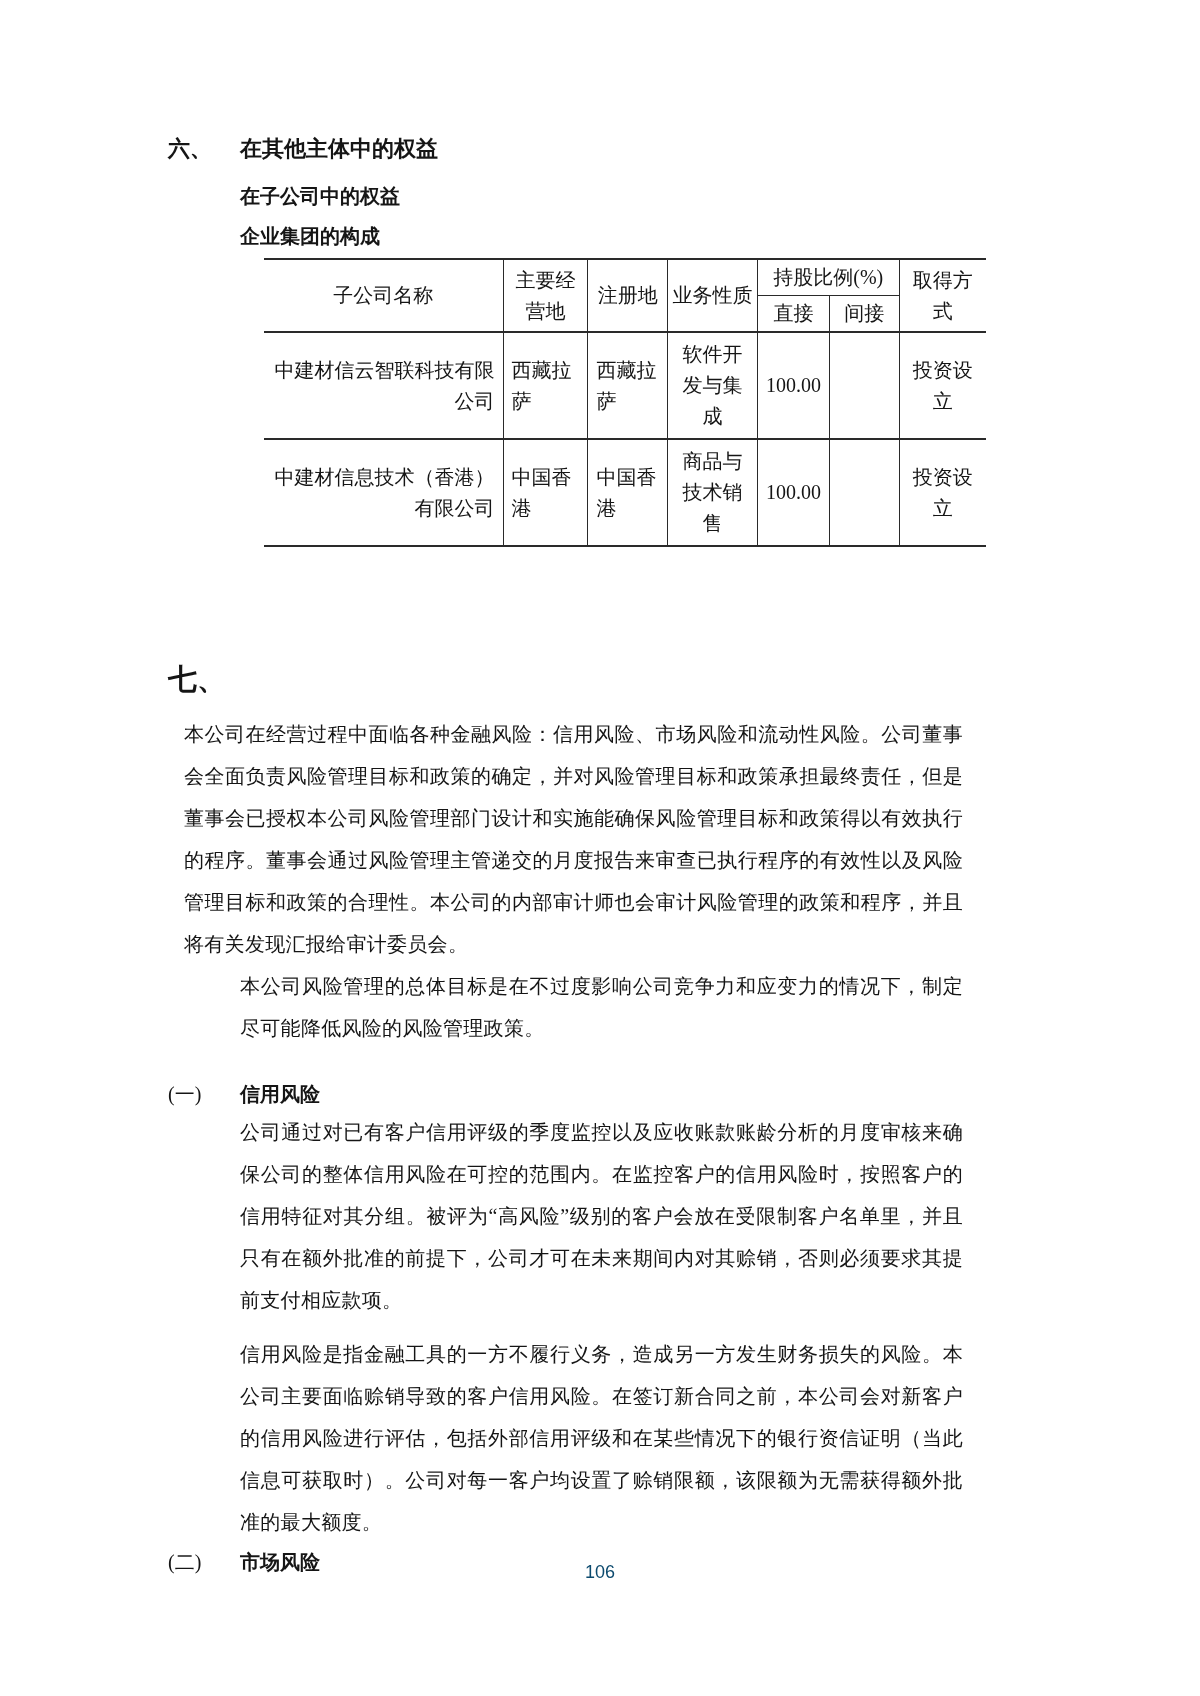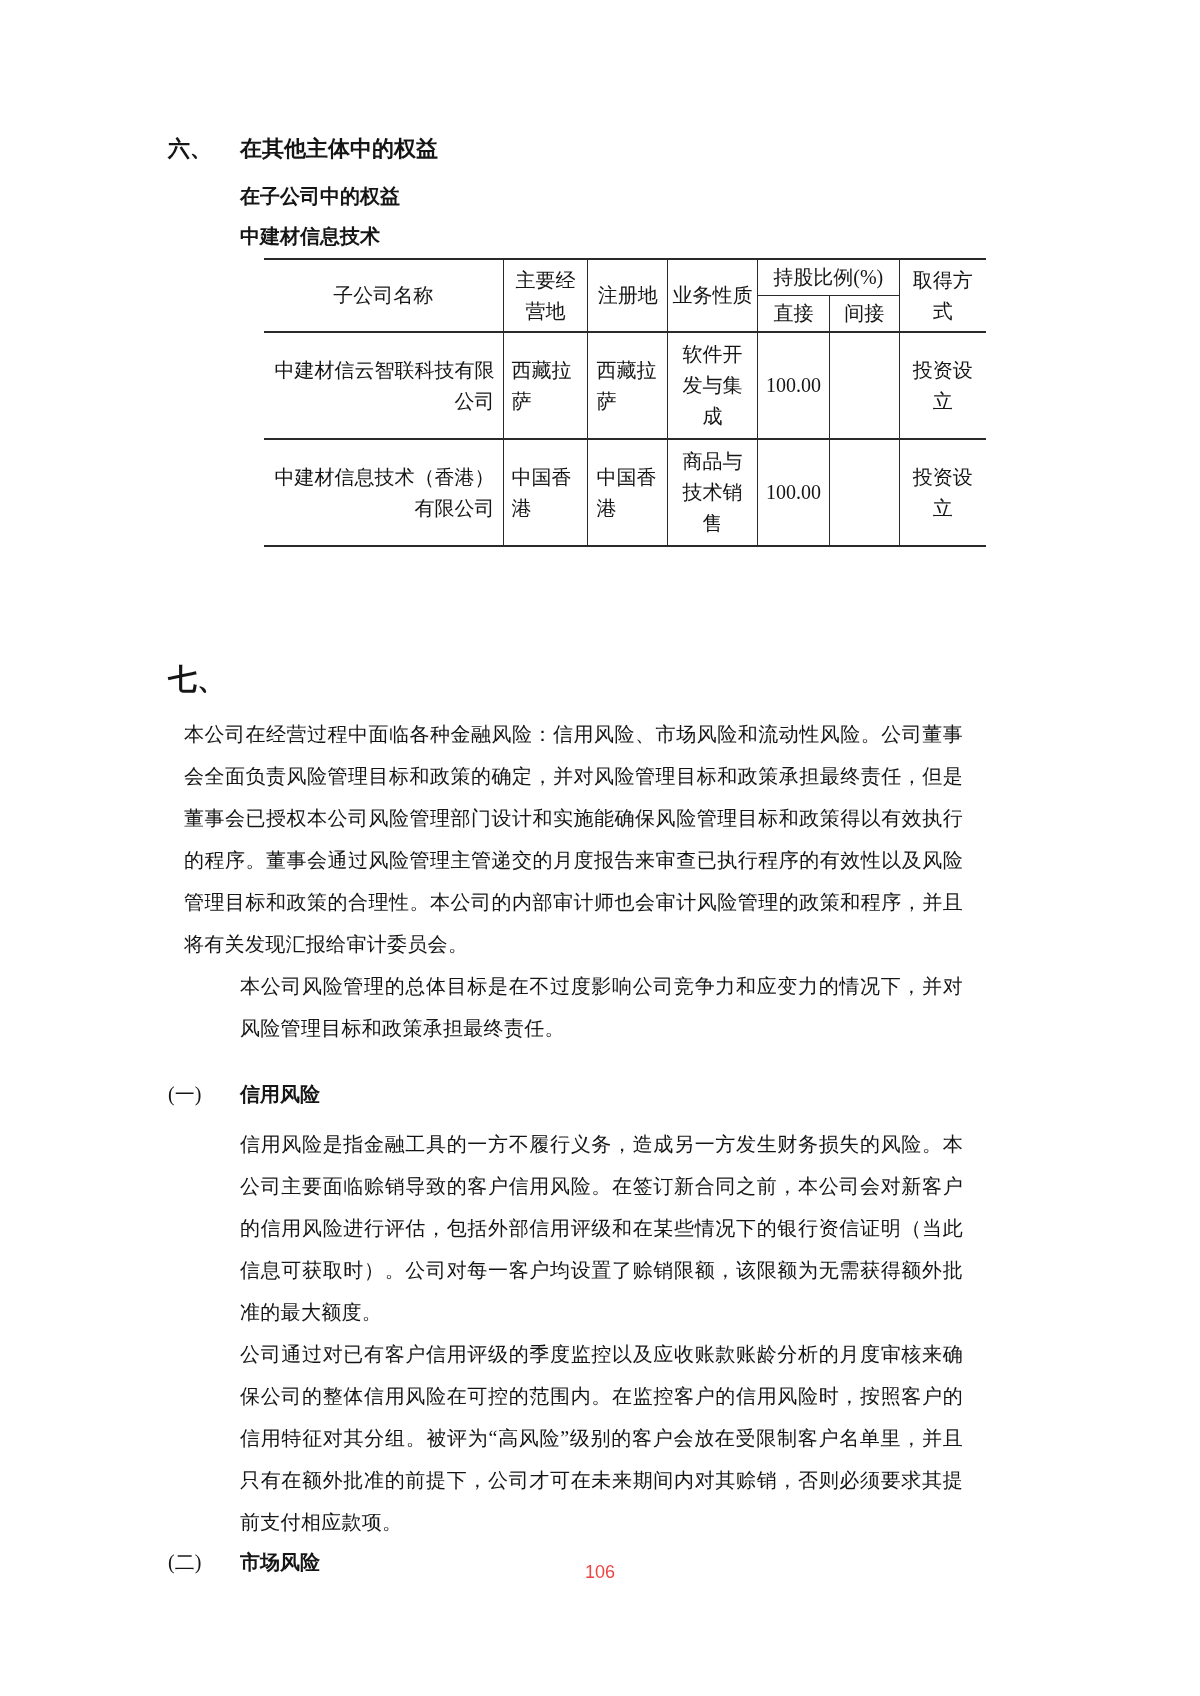--- a/index.html
+++ b/index.html
@@ -73,35 +73,35 @@
   
   .mt-sub1{margin-top:18px;} .mt-sub2{margin-top:12px;}
   .mt-sec7{margin-top:112px;} .mt-p1{margin-top:14px;margin-left:16px;}
   .mt-credit{margin-top:30px;} .mt-cp{margin-top:12px;}
   .mt-market{margin-top:4px;}
   
   .pageno {
     position:absolute; left:0; right:0; top:1562px;
     text-align:center;
     font-family:"Liberation Sans","DejaVu Sans",sans-serif;
-    font-size:18px; color:#ef4444;
+    font-size:18px; color:#0c4a6e;
   }
 </style>
 </head>
 <body>
 
 <div class="page">
 
   <section>
     <div class="hrow h1">
       <span class="hnum">六、</span>
       <span class="htitle">在其他主体中的权益</span>
     </div>
     <div class="subhead mt-sub1">在子公司中的权益</div>
-    <div class="subhead mt-sub2">中建材信息技术</div>
+    <div class="subhead mt-sub2">企业集团的构成</div>
 
     <table class="subs">
       <colgroup>
         <col class="w-name">
           <col class="w-main">
           <col class="w-reg">
           <col class="w-biz">
         <col class="w-dir">
           <col class="w-ind">
           <col class="w-acq">
@@ -141,28 +141,28 @@
         </tr>
       </tbody>
     </table>
   </section>
 
   <section>
     <div class="hrow h1big mt-sec7">
       <span class="hnum">七、</span>
     </div>
     <p class="para mt-p1">本公司在经营过程中面临各种金融风险：信用风险、市场风险和流动性风险。公司董事会全面负责风险管理目标和政策的确定，并对风险管理目标和政策承担最终责任，但是董事会已授权本公司风险管理部门设计和实施能确保风险管理目标和政策得以有效执行的程序。董事会通过风险管理主管递交的月度报告来审查已执行程序的有效性以及风险管理目标和政策的合理性。本公司的内部审计师也会审计风险管理的政策和程序，并且将有关发现汇报给审计委员会。</p>
-    <p class="para">本公司风险管理的总体目标是在不过度影响公司竞争力和应变力的情况下，并对风险管理目标和政策承担最终责任。</p>
+    <p class="para">本公司风险管理的总体目标是在不过度影响公司竞争力和应变力的情况下，制定尽可能降低风险的风险管理政策。</p>
 
     <div class="hrow sub2row mt-credit">
       <span class="hnum">(一)</span>
       <span class="htitle">信用风险</span>
     </div>
+    <p class="para">公司通过对已有客户信用评级的季度监控以及应收账款账龄分析的月度审核来确保公司的整体信用风险在可控的范围内。在监控客户的信用风险时，按照客户的信用特征对其分组。被评为“高风险”级别的客户会放在受限制客户名单里，并且只有在额外批准的前提下，公司才可在未来期间内对其赊销，否则必须要求其提前支付相应款项。</p>
     <p class="para mt-cp">信用风险是指金融工具的一方不履行义务，造成另一方发生财务损失的风险。本公司主要面临赊销导致的客户信用风险。在签订新合同之前，本公司会对新客户的信用风险进行评估，包括外部信用评级和在某些情况下的银行资信证明（当此信息可获取时）。公司对每一客户均设置了赊销限额，该限额为无需获得额外批准的最大额度。</p>
-    <p class="para">公司通过对已有客户信用评级的季度监控以及应收账款账龄分析的月度审核来确保公司的整体信用风险在可控的范围内。在监控客户的信用风险时，按照客户的信用特征对其分组。被评为“高风险”级别的客户会放在受限制客户名单里，并且只有在额外批准的前提下，公司才可在未来期间内对其赊销，否则必须要求其提前支付相应款项。</p>
 
     <div class="hrow sub2row mt-market">
       <span class="hnum">(二)</span>
       <span class="htitle">市场风险</span>
     </div>
   </section>
 
   <div class="pageno">106</div>
 </div>
 

